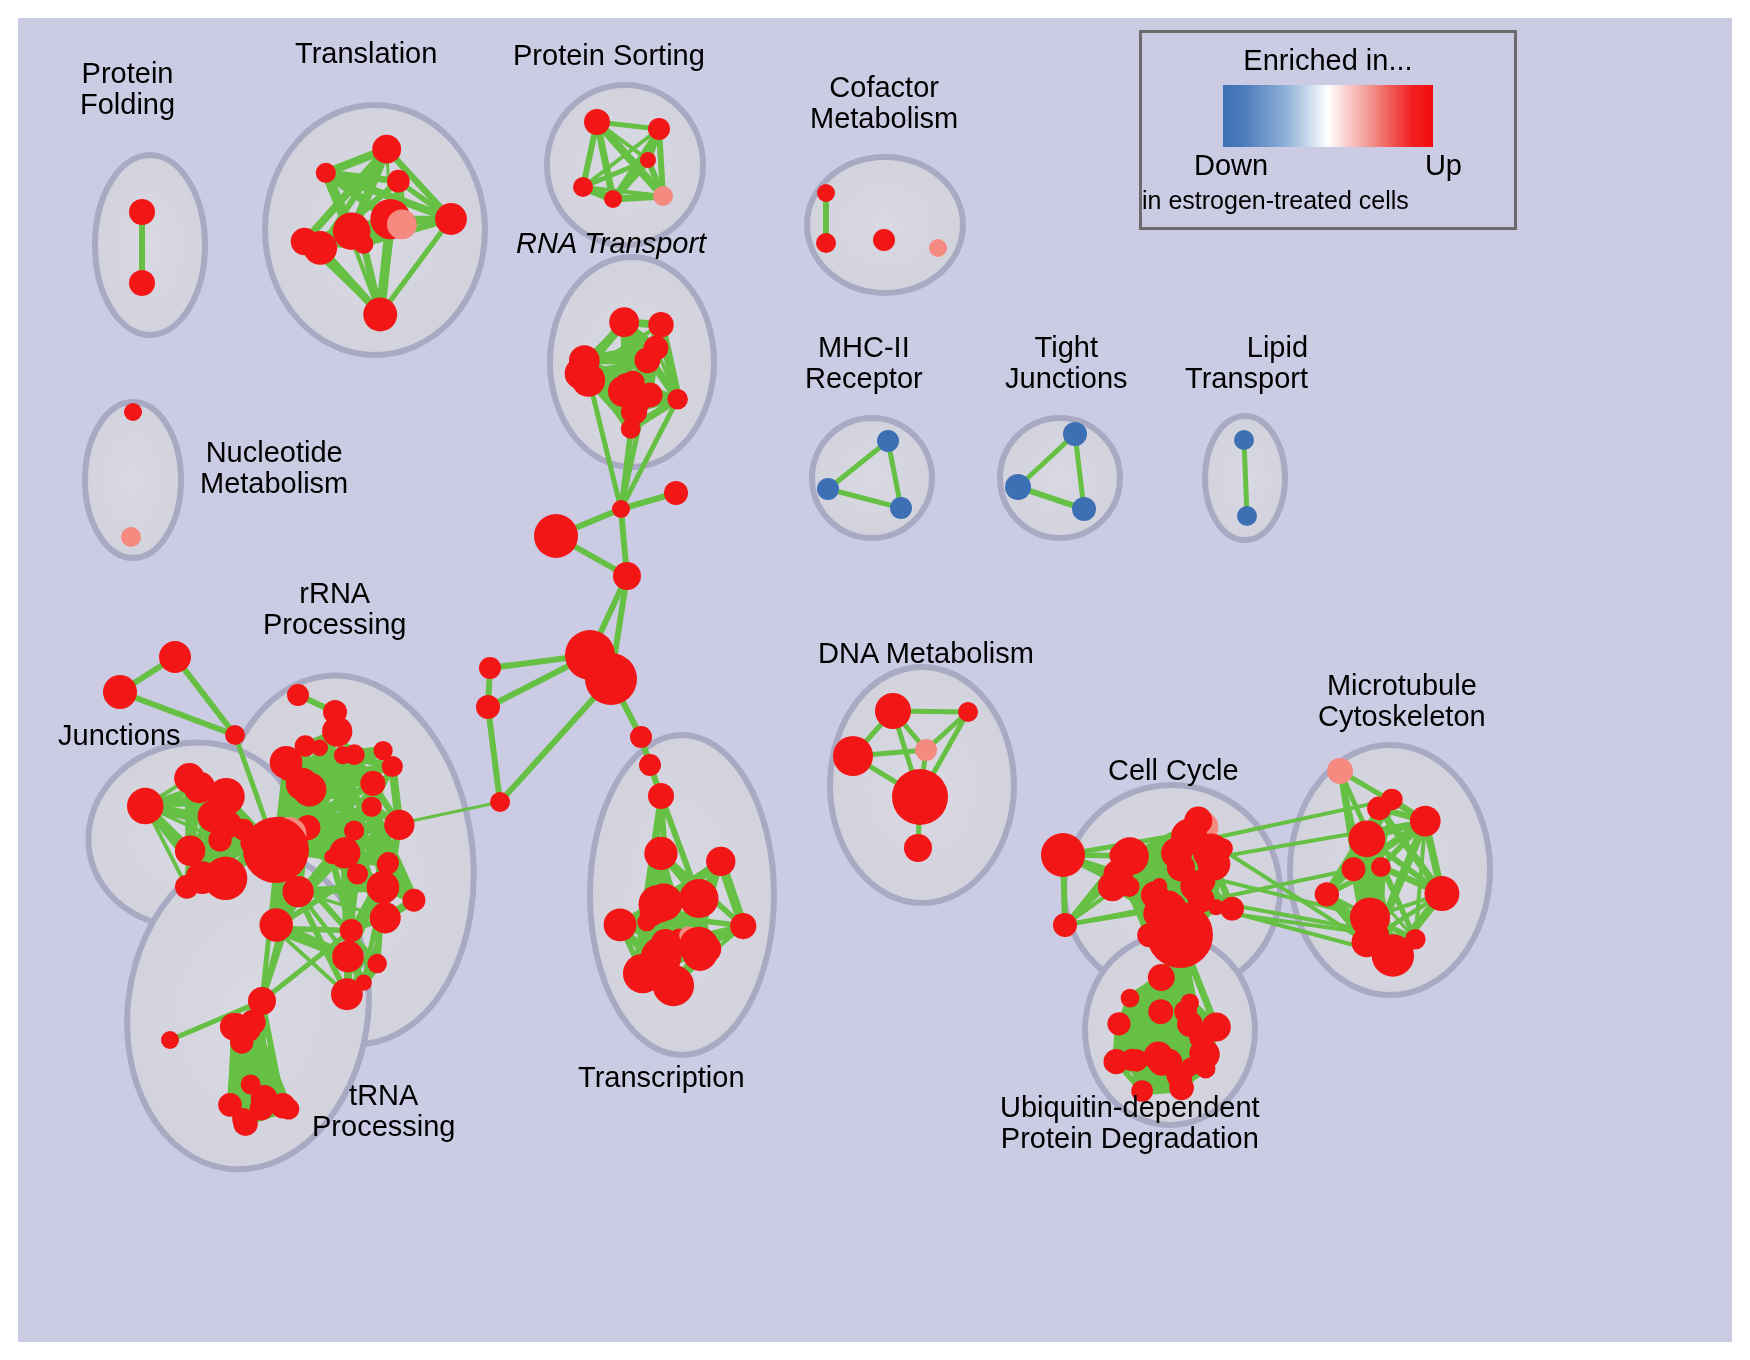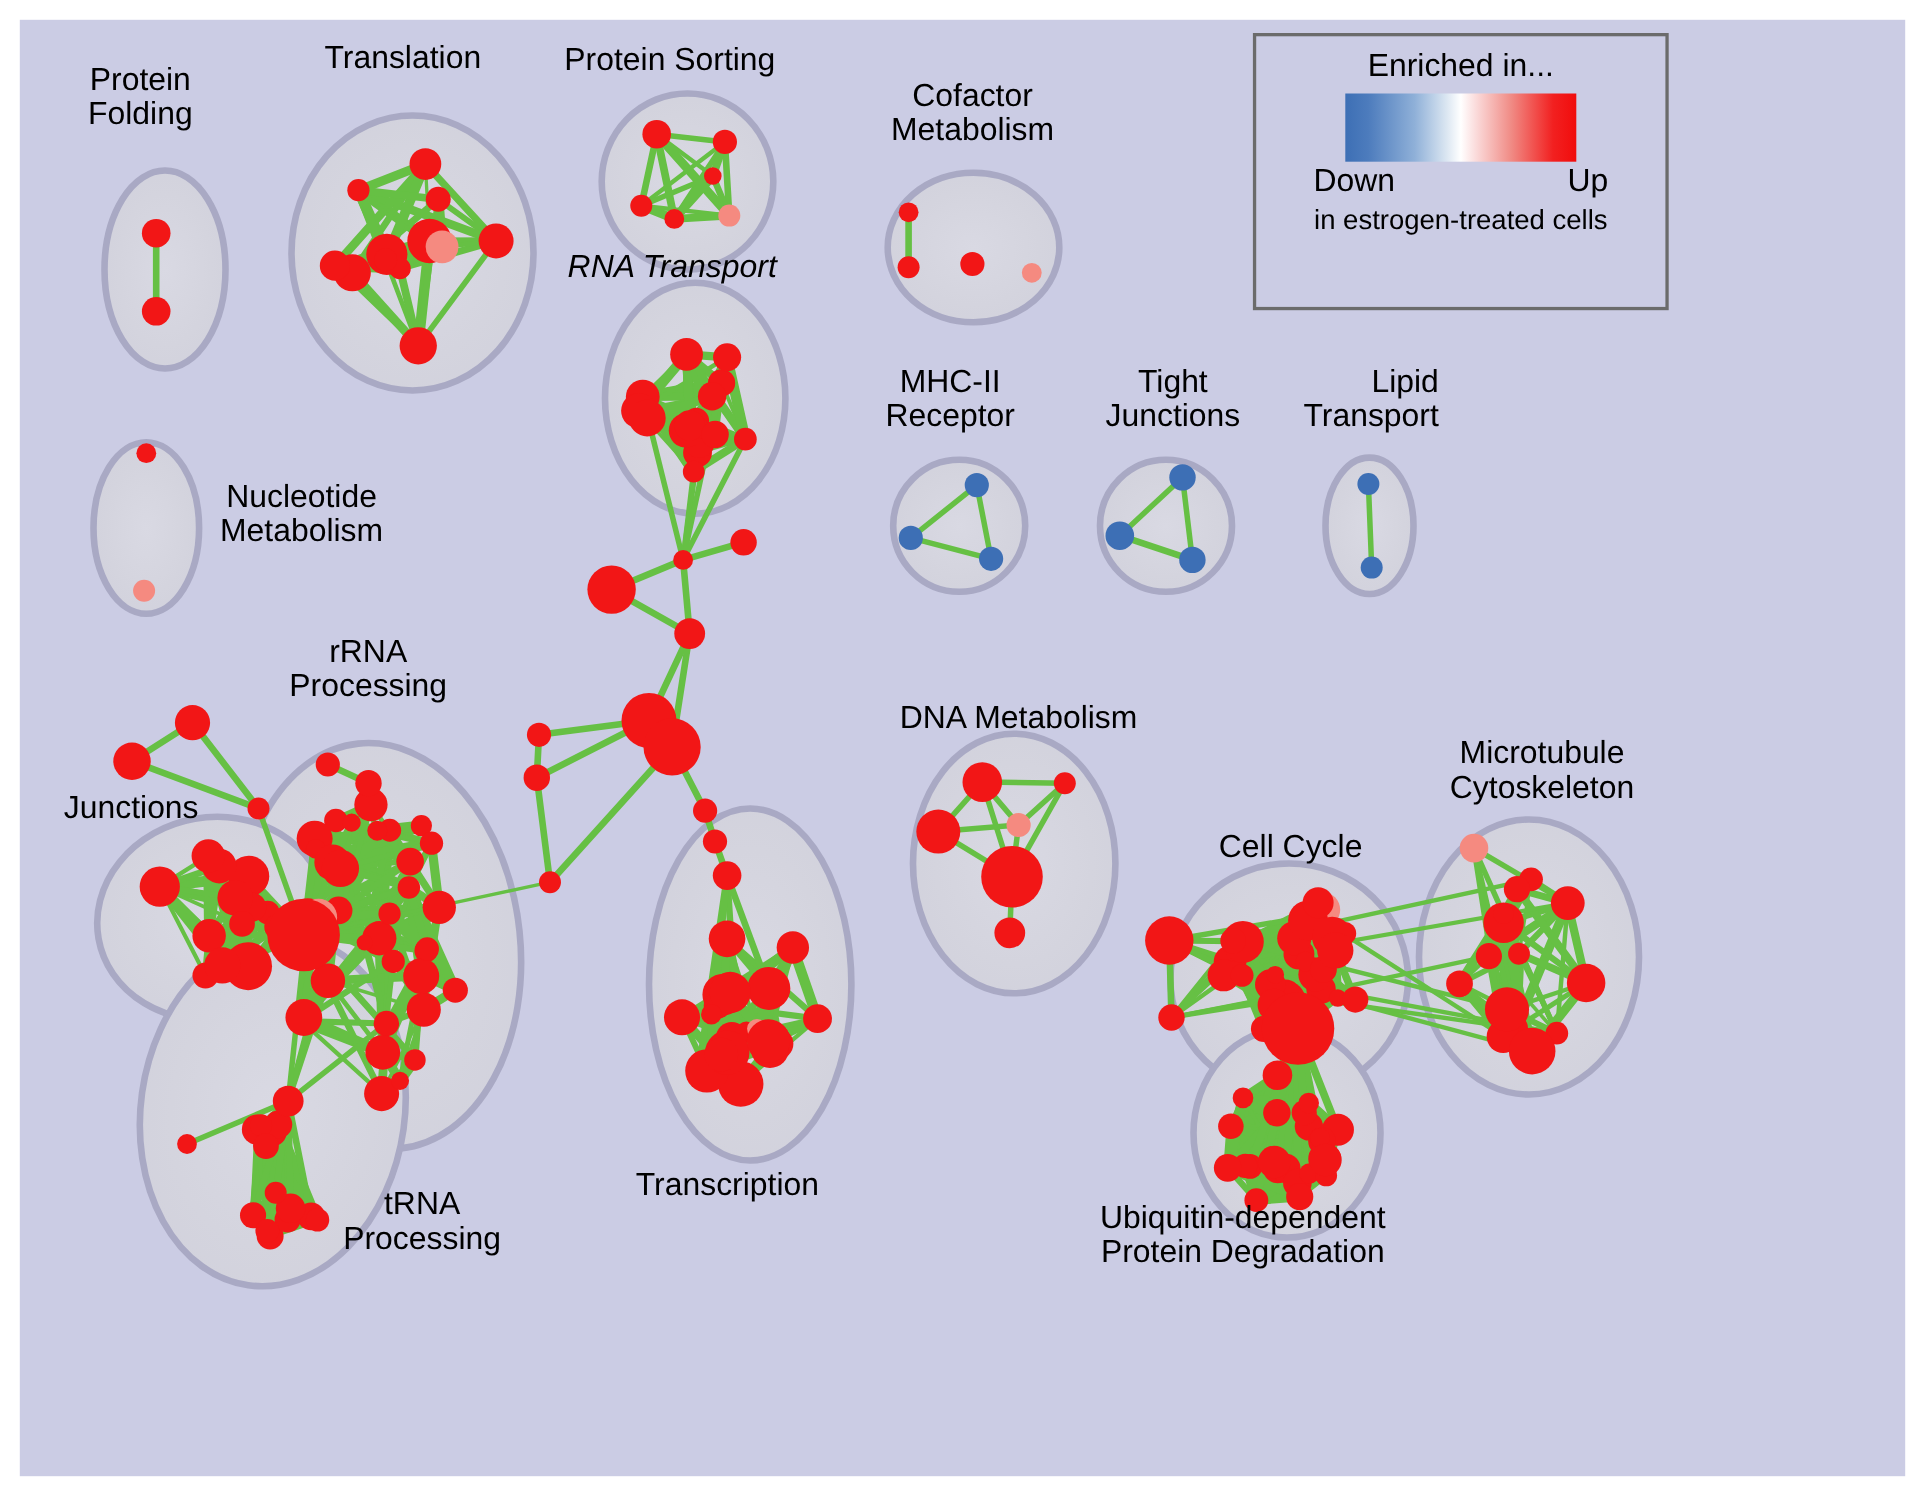--- a/index.html
+++ b/index.html
@@ -1,26 +1,26 @@
 <!DOCTYPE html>
 <html><head>
 <meta charset="utf-8">
 <style>
   html,body{margin:0;padding:0;background:#ffffff;}
   body{width:1750px;height:1360px;font-family:"Liberation Sans",sans-serif;overflow:hidden;}
   #stage{position:relative;width:1750px;height:1360px;background:#ffffff;}
   #canvas-bg{position:absolute;left:18px;top:18px;width:1714px;height:1324px;background:#cbcce4;}
   svg#net{position:absolute;left:0;top:0;width:1750px;height:1360px;}
   .clabel{position:absolute;color:#000;font-size:29px;line-height:1.06;font-family:"Liberation Sans",sans-serif;white-space:pre;text-align:center;}
-  #legend{position:absolute;left:1139px;top:30px;width:378px;height:252px;background:#cbcce4;border:3px solid #6b6b6b;box-sizing:border-box;}
+  #legend{position:absolute;left:1139px;top:30px;width:378px;height:200px;background:#cbcce4;border:3px solid #6b6b6b;box-sizing:border-box;}
   #legend .ltitle{text-align:center;font-size:29px;margin-top:11px;color:#000;}
   #lbar{width:210px;height:62px;margin:8px auto 0 auto;
         background:linear-gradient(to right,#3d6fb5 0%,#4d7cbd 10%,#8fb0d8 30%,#dce7f2 44%,#ffffff 50%,#fbdede 56%,#f08a84 72%,#f22020 90%,#f10c0c 100%);}
   #lends{width:268px;margin:2px auto 0 auto;display:flex;justify-content:space-between;font-size:29px;color:#000;}
-  #lsub{text-align:center;font-size:25px;color:#000;line-height:1.15;margin-top:4px;}
+  #lsub{text-align:left;font-size:25px;color:#000;line-height:1.15;margin-top:4px;}
 </style>
 </head>
 <body>
 
 <div id="stage">
   <div id="canvas-bg"></div>
   <svg id="net" viewBox="0 0 1750 1360" xmlns="http://www.w3.org/2000/svg">
     <defs>
       <radialGradient id="cg" cx="50%" cy="50%" r="62%">
         <stop offset="0%" stop-color="#d9d9e3"></stop>

